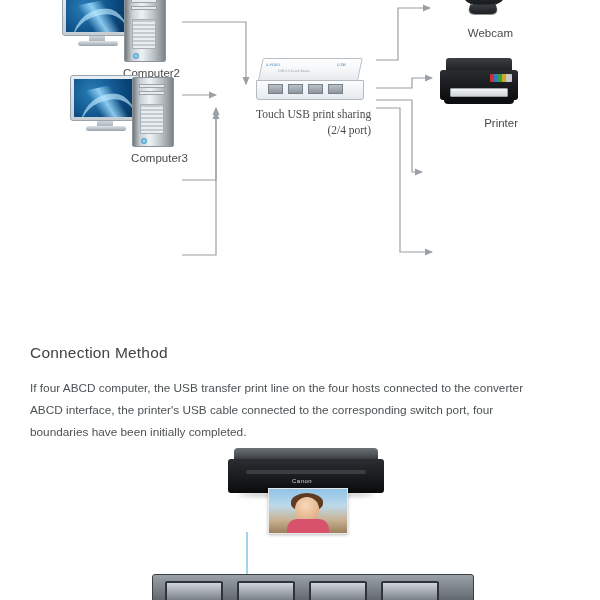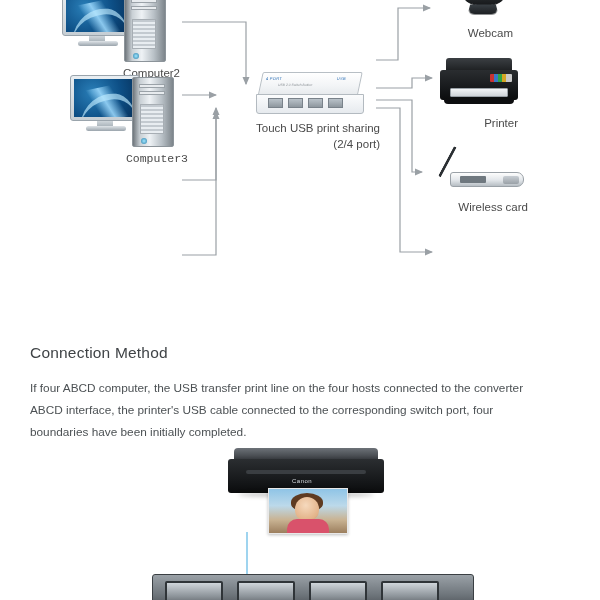--- a/index.html
+++ b/index.html
@@ -497,41 +497,41 @@
         <div class="tower">
           <span class="bay b1"></span>
             <span class="bay b2"></span>
           <span class="vent"></span>
             <span class="pwr"></span>
         </div>
       </div>
       <div class="node-label">Computer2</div>
     </div>
 
-    <div class="node" style="left:70px; top:75px;font-family:Liberation Mono, monospace;">
+    <div class="node" style="left:70px; top:75px;">
       <div class="computer">
         <div class="monitor">
           <div class="mon-bezel">
               <div class="mon-screen"></div>
             </div>
           <div class="mon-neck"></div>
           <div class="mon-base"></div>
         </div>
         <div class="tower">
           <span class="bay b1"></span>
             <span class="bay b2"></span>
           <span class="vent"></span>
             <span class="pwr"></span>
         </div>
       </div>
       <div class="node-label">Computer3</div>
     </div>
 
 
-    <div class="node" style="left:256px; top:72px;">
+    <div class="node" style="left:256px; top:58px;font-family:Liberation Serif, serif;">
       <div class="switchbox">
         <div class="sw-top"></div>
         <div class="sw-brand">
           <span>4 PORT</span>
           <span>USB</span>
         </div>
         <div class="sw-sub">USB 2.0 Switch Button</div>
         <div class="sw-front"></div>
         <div class="sw-ports">
             <i></i>
@@ -557,28 +557,20 @@
       <div class="printer">
         <div class="pr-top"></div>
         <div class="pr-body"></div>
         <div class="pr-panel"></div>
         <div class="pr-tray"></div>
         <div class="pr-foot"></div>
       </div>
       <div class="node-label">Printer</div>
     </div>
 
-    <div class="node" style="left:432px; top:142px;">
-      <div class="wcard">
-        <div class="wc-ant"></div>
-        <div class="wc-stick"></div>
-        <div class="wc-chip"></div>
-      </div>
-      <div class="node-label">Wireless card</div>
-    </div>
 
   </div>
 
   <div class="section-title">Connection Method</div>
   <div class="body-text">If four ABCD computer, the USB transfer print line on the four hosts connected to the converter ABCD interface, the printer's USB cable connected to the corresponding switch port, four boundaries have been initially completed.</div>
 
   <div class="photo">
     <div class="big-printer">
       <div class="bp-lid"></div>
       <div class="bp-body"></div>

